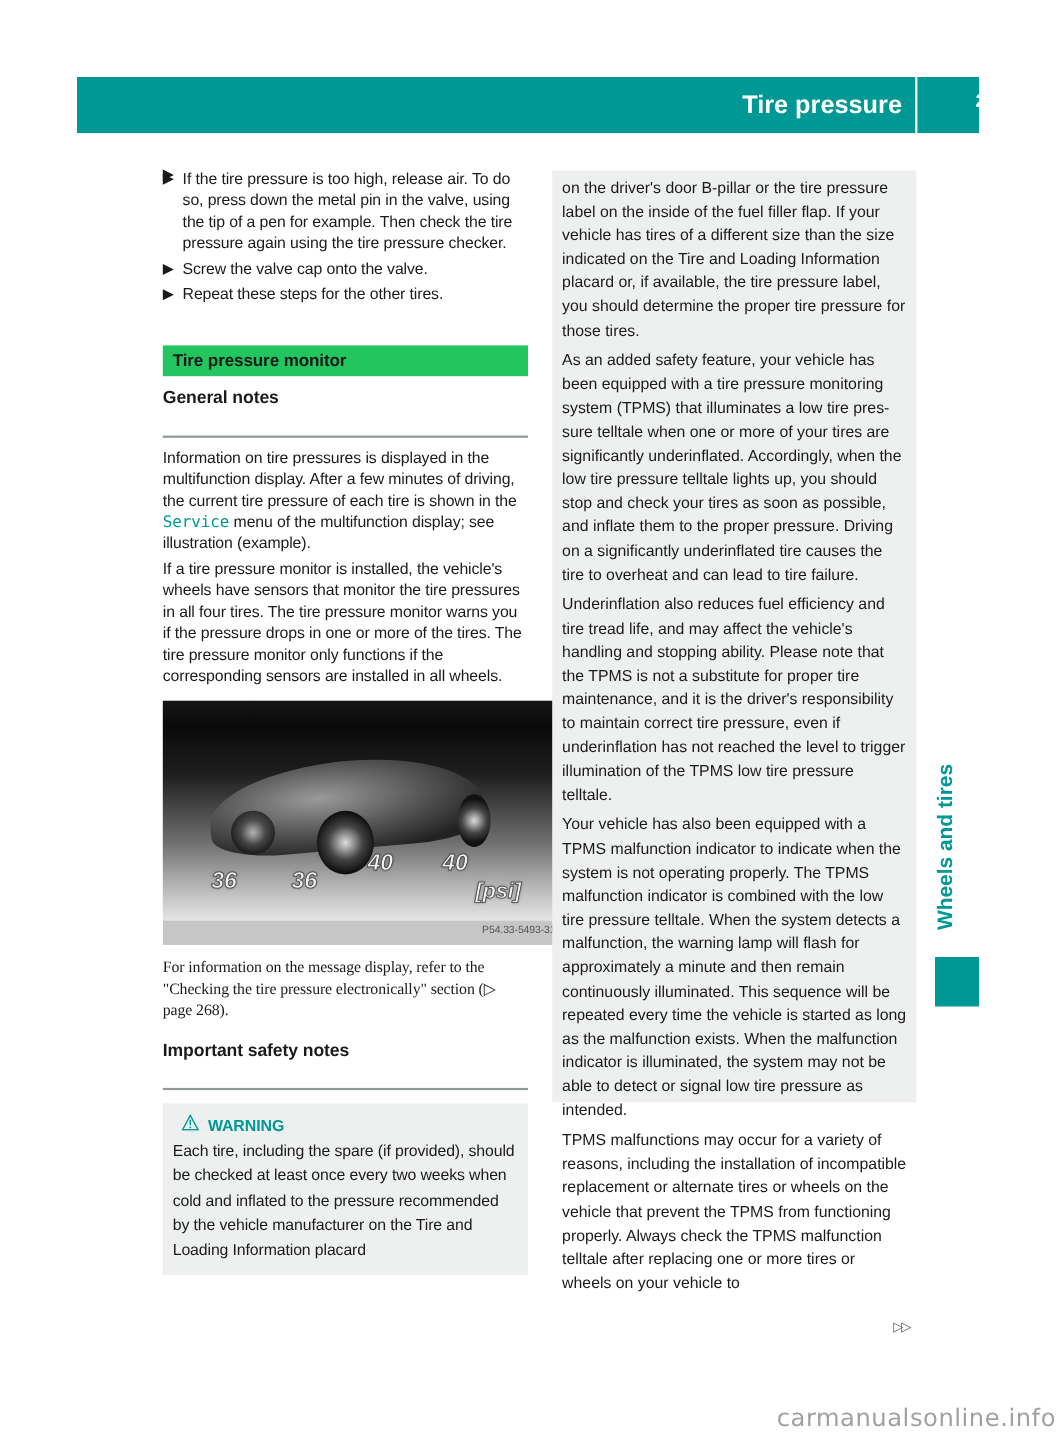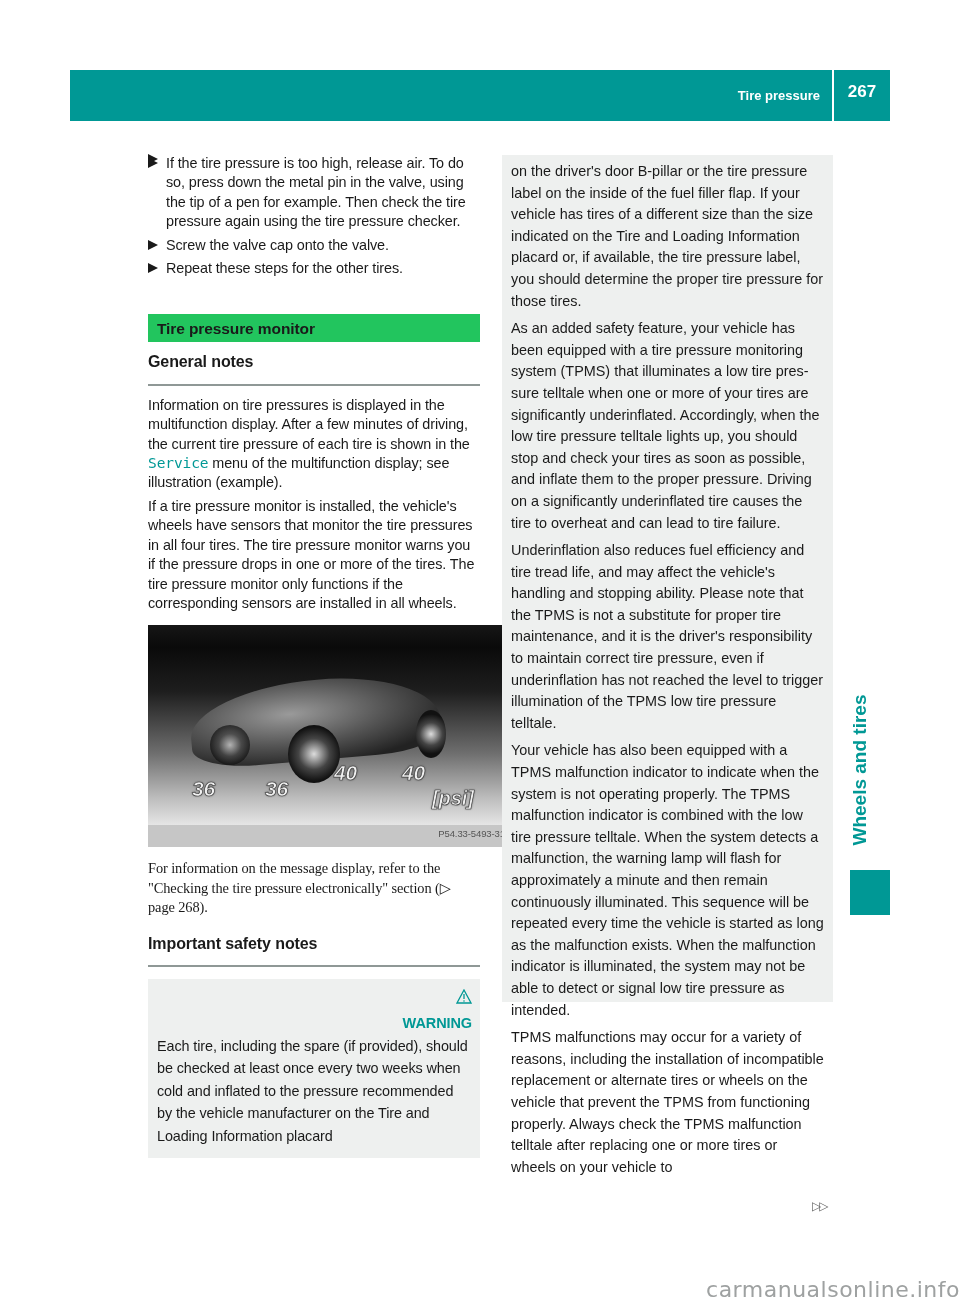--- a/index.html
+++ b/index.html
@@ -8,51 +8,51 @@
     background: #ffffff;
     font-family: "Liberation Sans", sans-serif;
     color: #1a1a1a;
   }
   .header-bar {
     position: absolute; left: 70px; top: 70px; width: 820px; height: 51px;
     background: #009895;
   }
   .header-title {
     position: absolute; left: 600px; top: 70px; width: 226px; height: 51px;
-    color: #fff; font-weight: bold; font-size: 13px;
+    color: #fff; font-weight: bold; font-size: 23px;
     display: flex; align-items: center; justify-content: flex-end; padding-right: 6px; box-sizing: border-box;
   }
   .header-divider {
     position: absolute; left: 832px; top: 70px; width: 2px; height: 51px; background: #fff;
   }
   .header-page {
     position: absolute; left: 834px; top: 70px; width: 56px; height: 44px;
     color: #fff; font-weight: bold; font-size: 17px;
-    display: flex; align-items: center; justify-content: center;
+    display: flex; align-items: center; justify-content: center; padding-left: 39px;
   }
   .col-left { position: absolute; left: 148px; top: 150px; width: 332px; }
   .col-right {
     position: absolute; left: 502px; top: 155px; width: 331px; height: 847px;
     background: #eef0ef; box-sizing: border-box; padding: 6px 8px 0 9px;
   }
   .body-text { font-size: 14.4px; line-height: 19.4px; letter-spacing: -0.1px; }
   .right-text { font-size: 14.4px; line-height: 21.6px; }
   .right-text p { margin: 0 0 6px 0; }
   .step { position: relative; padding-left: 18px; margin-bottom: 4px; }
   .step .arrow {
     position: absolute; left: 0; top: 4px; width: 0; height: 0;
     border-top: 5.5px solid transparent; border-bottom: 5.5px solid transparent;
     border-left: 10px solid #1a1a1a;
   }
   .section-head {
     margin-top: 36px; background: #22c55e; height: 28px;
     font-weight: bold; font-size: 15.5px; display: flex; align-items: center; padding-left: 9px;
   }
   .sub-head {
-    margin-top: 10px; font-weight: bold; font-size: 16px; padding-bottom: 12px;
+    margin-top: 10px; font-weight: bold; font-size: 16px; padding-bottom: 24px;
     border-bottom: 2px solid #8f9896;
   }
   .para { margin-top: 10px; }
   .para + .para { margin-top: 4px; }
   .service-link { font-family: "DejaVu Sans Mono", monospace; color: #009895; font-size: 14.5px; }
   .figure {
     margin-top: 12px; width: 365px; height: 222px; position: relative;
     background: linear-gradient(180deg, #161616 0%, #0a0a0a 10%, #1e1e1e 30%, #6f6f6f 58%, #bdbdbd 78%, #e5e5e5 90%);
     overflow: hidden;
     text-align: center;
@@ -86,23 +86,22 @@
     position: absolute; right: 8px; bottom: 4px; font-size: 9.5px; color: #555;
     font-family: "Liberation Sans Narrow", "Liberation Sans", sans-serif;
   }
   .para-after-fig { margin-top: 12px; font-family: Liberation Serif, serif; }
   .sub-head2 { margin-top: 16px; }
   .warning-box {
     margin-top: 12px; background: #eef0ef; width: 332px; box-sizing: border-box;
     padding: 10px 8px 10px 9px; font-size: 14.4px; line-height: 22.6px;
   }
   .warning-title {
-    display: flex; align-items: flex-end; gap: 8px; color: #009895; font-weight: bold; font-size: 14.5px;
+    display: flex; align-items: flex-start; gap: 8px; color: #009895; font-weight: bold; font-size: 14.5px;
     margin-left: 8px;
-    flex-direction: column;
   }
   .continue-mark {
     position: absolute; left: 812px; top: 1199px; font-size: 12px; color: #666; letter-spacing: -2px;
   }
   .side-tab-text {
     position: absolute; left: 860px; top: 770px; transform: translate(-50%, -50%) rotate(-90deg);
     transform-origin: center; white-space: nowrap;
     color: #009895; font-weight: bold; font-size: 19px;
   }
   .side-tab-block {

